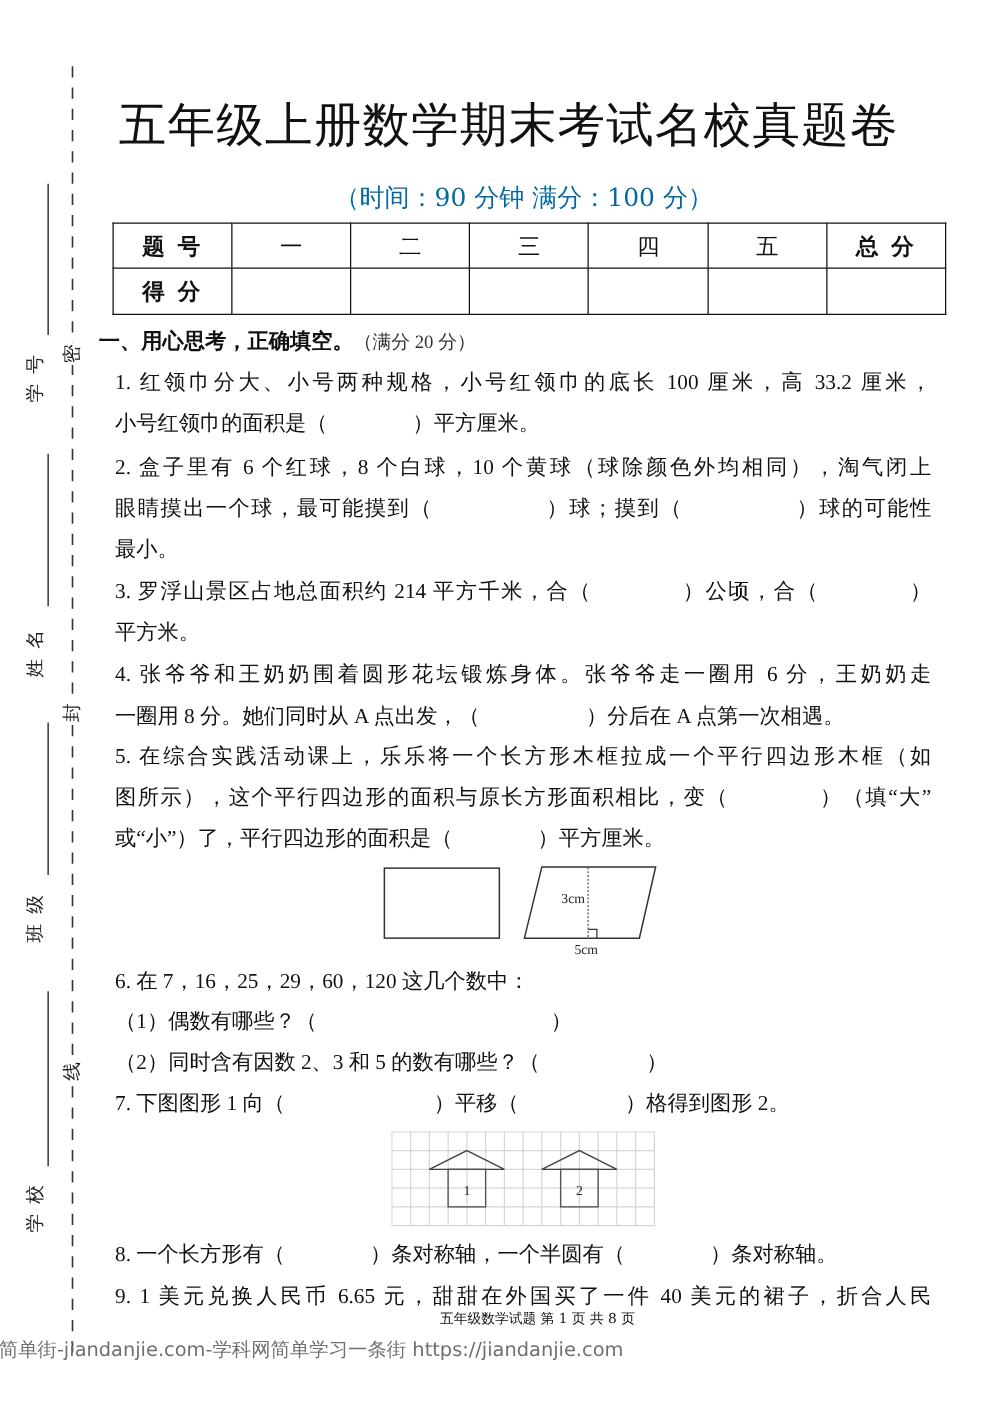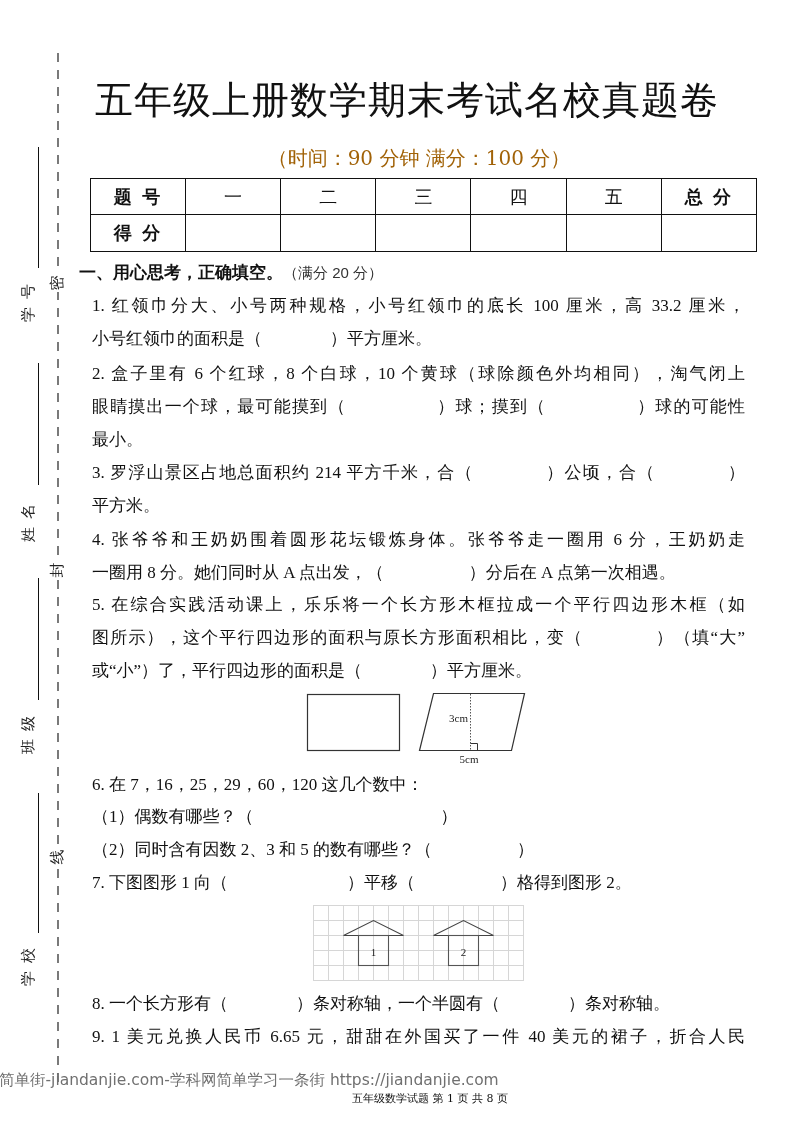--- a/index.html
+++ b/index.html
@@ -23,54 +23,54 @@
     transform: rotate(-90deg); font-family: "DejaVu Serif", serif;
   }
   
   .title {
     position: absolute; left: 57px; width: 700px; top: 76px; line-height: 48px;
     text-align: center; font-size: 38px; letter-spacing: 1px; color: #111;
     font-family: "DejaVu Serif", serif;
   }
   .subtitle {
     position: absolute; left: 69px; width: 700px; top: 145px; line-height: 26px;
-    text-align: center; font-size: 20px; color: #a16207;
+    text-align: center; font-size: 20px; color: #0369a1;
     font-family: "DejaVu Serif", serif;
   }
   
   table.score {
     position: absolute; left: 90px; top: 178px; width: 667px; height: 74px;
     border-collapse: collapse; table-layout: fixed;
     font-family: "DejaVu Sans", sans-serif; font-size: 18px; color: #111;
   }
   table.score th, table.score td {
     border: 1.2px solid #111; text-align: center; font-weight: normal; padding: 0;
   }
   table.score tr.r1 { height: 36px; }
   table.score tr.r2 { height: 37px; }
   table.score .rh { letter-spacing: 2px; font-weight: bold; }
   
   .heading {
     position: absolute; left: 79px; top: 262px; line-height: 22px; white-space: nowrap;
-    font-family: Liberation Sans, sans-serif; font-size: 17px; font-weight: bold; color: #111;
+    font-family: Liberation Serif, serif; font-size: 17px; font-weight: bold; color: #111;
   }
   .heading .pts { font-weight: normal; font-size: 15px; color: #333; }
   .ln {
     position: absolute; left: 92px; width: 653px; line-height: 22px;
     font-size: 17px; color: #111;
   }
   .ln.full { text-align: justify; text-align-last: justify; }
   
   .wm {
     position: absolute; left: -1px; width: 792px; top: 1069px; line-height: 22px;
     font-size: 15.5px; color: #707070; white-space: nowrap;
     font-family: "DejaVu Sans", sans-serif;
   }
   .pg {
-    position: absolute; left: 330px; width: 200px; top: 1092px; line-height: 14px;
+    position: absolute; left: 330px; width: 200px; top: 1048px; line-height: 14px;
     text-align: center; font-size: 11px; color: #111; white-space: nowrap;
     font-family: "DejaVu Serif", serif;
   }
   svg text { font-family: "Liberation Serif", serif; fill: #222; }
 </style>
 </head>
 <body>
 
 <div id="page">
 

